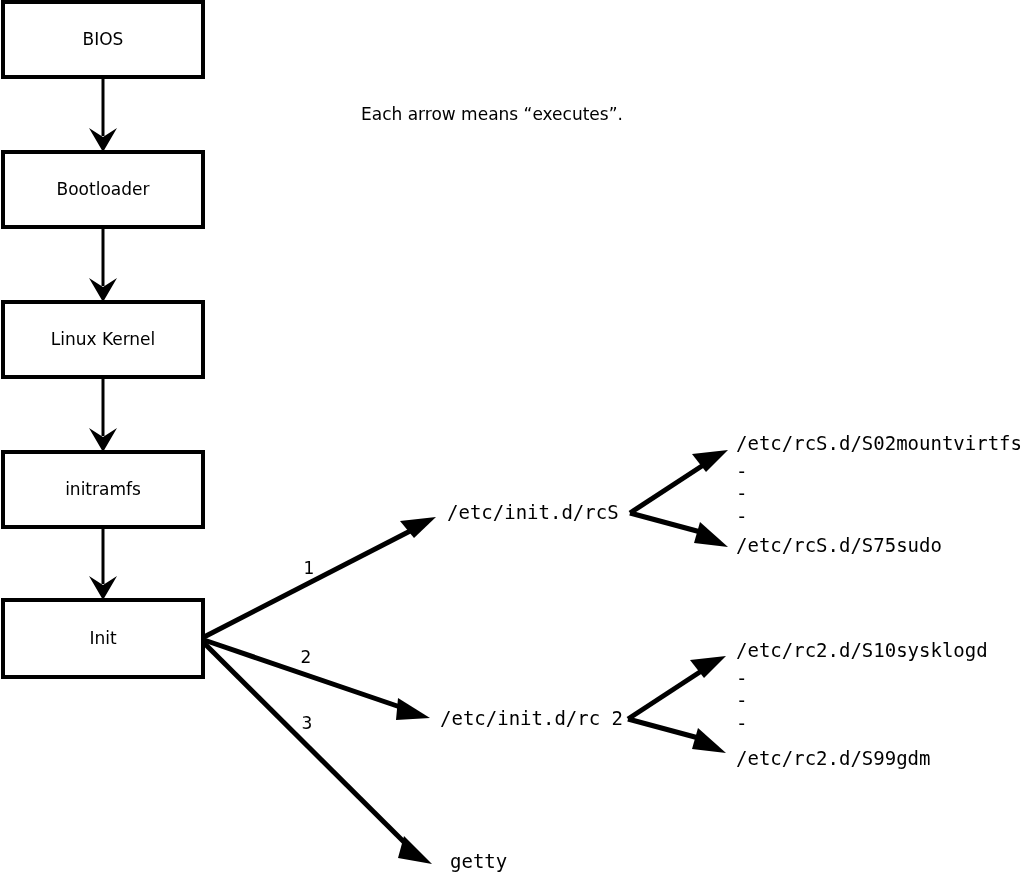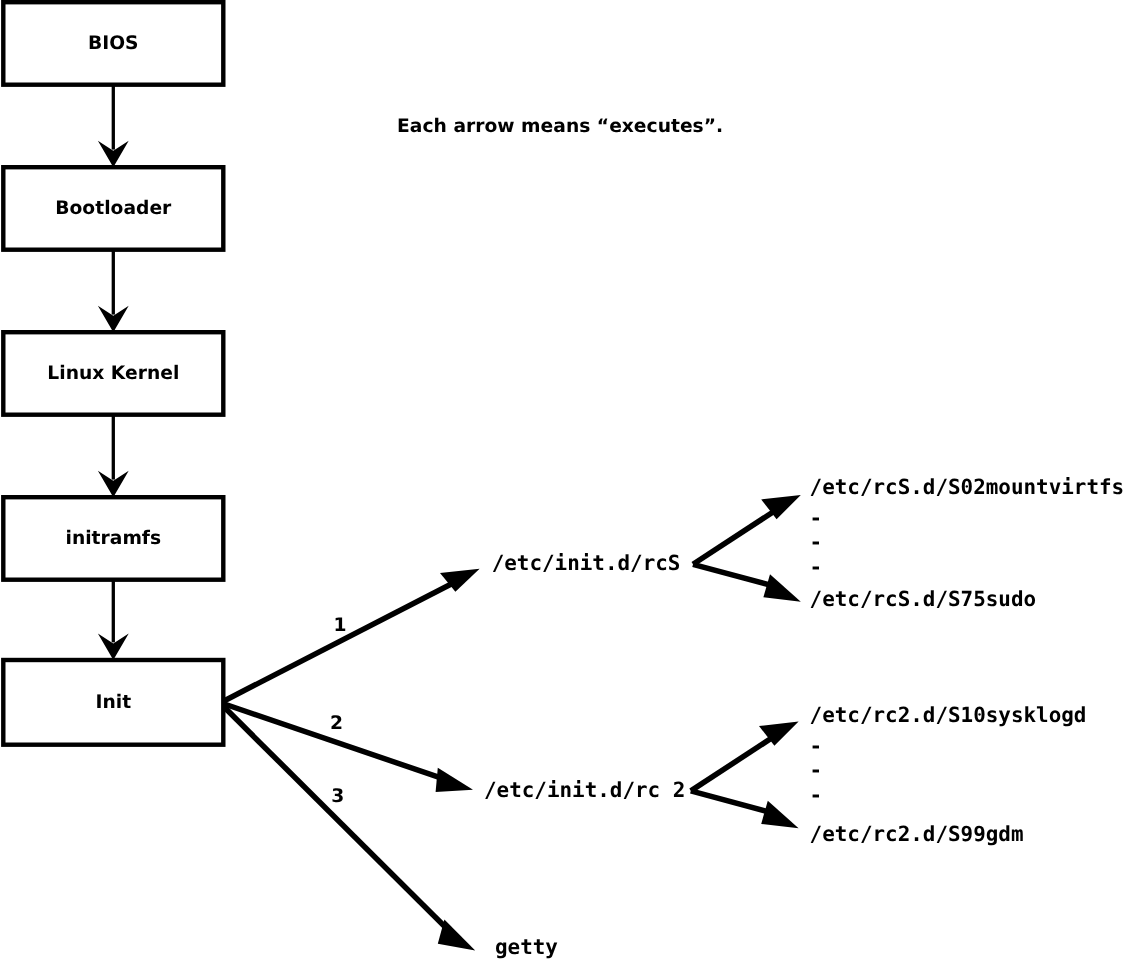--- a/index.html
+++ b/index.html
@@ -12,21 +12,20 @@
     width: 1024px;
     height: 875px;
     overflow: hidden;
     font-family: "DejaVu Sans", sans-serif;
   }
   #diagram-root {
     position: relative;
     width: 912px;
     height: 875px;
     background: #ffffff;
-    font-weight: bold;
   }
   svg#boot-diagram {
     display: block;
     width: 1024px;
     height: 875px;
   }
   .box-rect {
     fill: #ffffff;
     stroke: #000000;
     stroke-width: 4;

